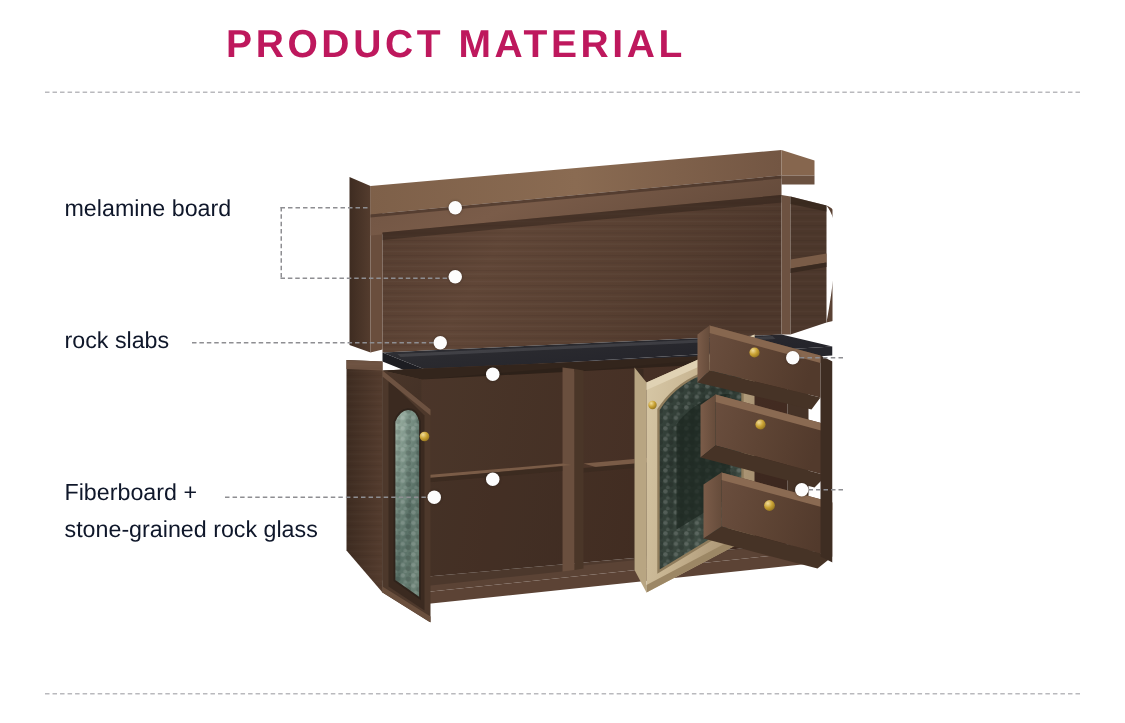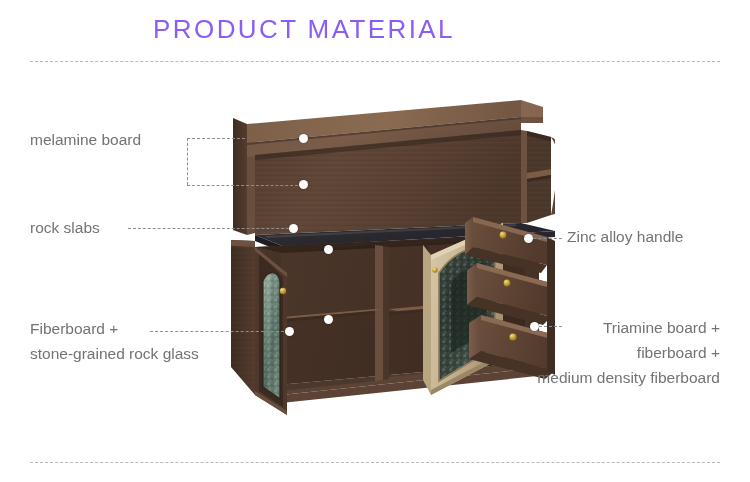--- a/index.html
+++ b/index.html
@@ -17,45 +17,46 @@
   }
 
   
   #page-title {
     position: absolute;
     left: 0;
     top: 14px;
     width: 608px;
     text-align: center;
     font-size: 26px;
-    font-weight: 400;
+    font-weight: 700;
     letter-spacing: 2.4px;
-    color: #8b5cf6;
+    color: #be185d;
     white-space: nowrap;
   }
 
   
   .divider {
     position: absolute;
     left: 30px;
     width: 690px;
     height: 1px;
     border-top: 1px dashed #b9b9bd;
   }
   #divider-top    { top: 61px; }
   #divider-bottom { top: 462px; }
 
   
   .label {
     position: absolute;
     font-size: 15.5px;
     font-weight: 400;
-    color: #737373;
+    color: #0f172a;
     line-height: 23px;
     white-space: nowrap;
+    margin-left: 13px;
   }
   .label.right-align { text-align: right; }
 
   #label-melamine { left: 30px;  top: 128px; }
   #label-rock     { left: 30px;  top: 216px; text-align: center; }
   #label-fiber    { left: 30px;  top: 316px; line-height: 25px; }
   #label-zinc     { left: 567px; top: 225px; }
   #label-triamine { right: 30px; top: 315px; line-height: 25px; }
 
   
@@ -366,23 +367,15 @@
 
   <div class="label" id="label-rock">
     <div>rock slabs</div>
   </div>
 
   <div class="label" id="label-fiber">
     <div>Fiberboard +</div>
     <div>stone-grained rock glass</div>
   </div>
 
-  <div class="label" id="label-zinc">
-    <div>Zinc alloy handle</div>
-  </div>
-
-  <div class="label right-align" id="label-triamine">
-    <div>Triamine board +</div>
-    <div>fiberboard +</div>
-    <div>medium density fiberboard</div>
-  </div>
+
 
 </div>
 
 </body></html>

